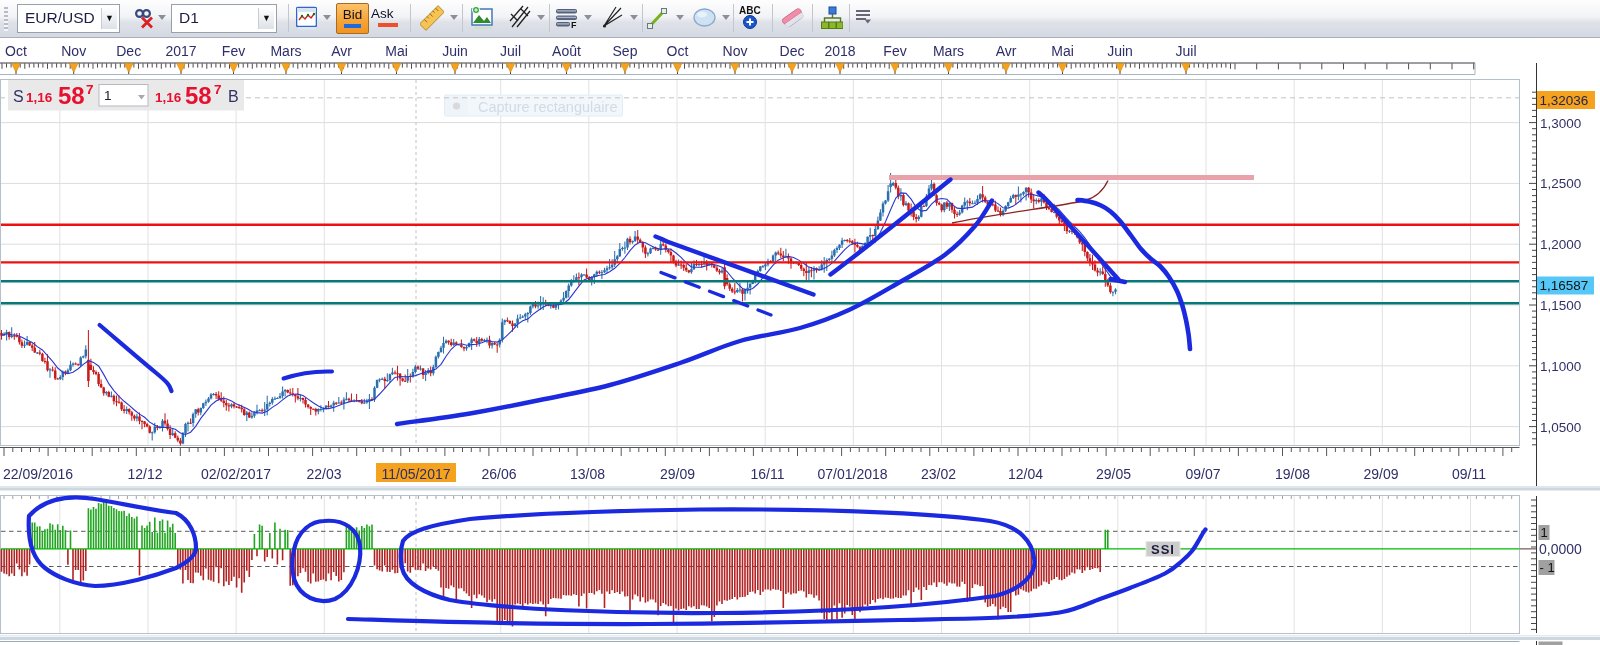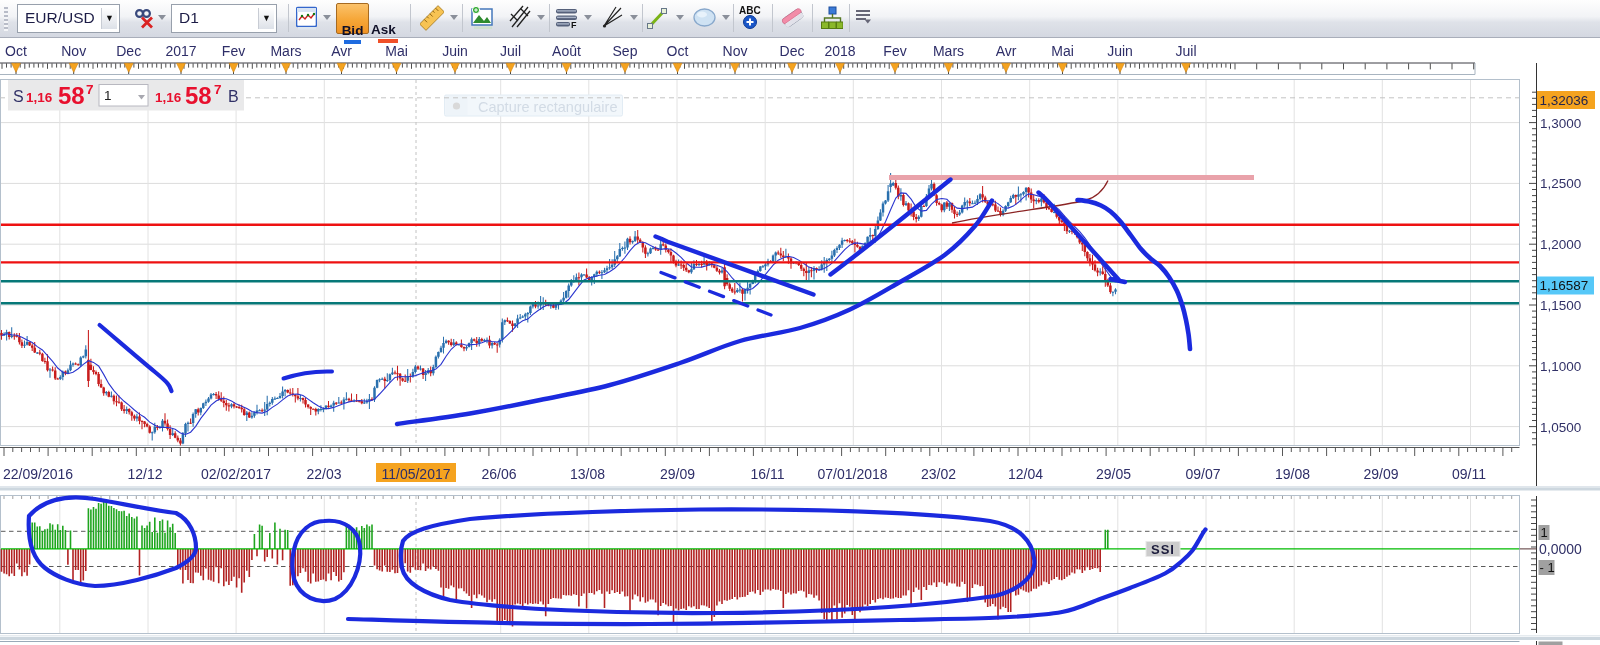--- a/index.html
+++ b/index.html
@@ -11,21 +11,21 @@
 .cbt{position:absolute;left:7px;top:4px;font-size:15.5px;color:#1c1c46}
 .cbarr{position:absolute;right:2px;top:3px;width:16px;height:21px;font-size:9px;color:#111;
  text-align:center;line-height:21px;background:linear-gradient(#fefefe,#dde1e8);border-left:1px solid #c8ccd4}
 .caret{position:absolute;top:15px;width:0;height:0;border-left:4px solid transparent;
  border-right:4px solid transparent;border-top:5px solid #8a8f9a}
 .sep{position:absolute;top:4px;height:28px;width:1px;background:#c2c6ce}
 .ic{position:absolute}
 #bid{position:absolute;left:336px;top:3px;width:33px;height:31px;border:1px solid #a66a21;border-radius:2px;
  background:linear-gradient(#fbc26b,#f6a637 55%,#f09324);text-align:center}
 #ask{position:absolute;left:371px;top:3px;width:34px;height:31px;text-align:left}
-#bid span,#ask span{display:block;margin-top:19px;font-size:13.5px;font-weight:bold;color:#101028}
+#bid span,#ask span{display:block;margin-top:3px;font-size:13.5px;font-weight:normal;color:#101028}
 #bid i,#ask i{display:block;height:3.5px;margin:2px 7px 0 7px}
 .mt{font-size:14px;fill:#2e2e68}
 .nv{fill:#313167}
 .rq{fill:#e8102e;font-weight:bold}
 text{font-family:"Liberation Sans",sans-serif}
 </style></head>
 <body>
 <div id="wrap">
 <div id="tb">
  <div class="grip"></div>

